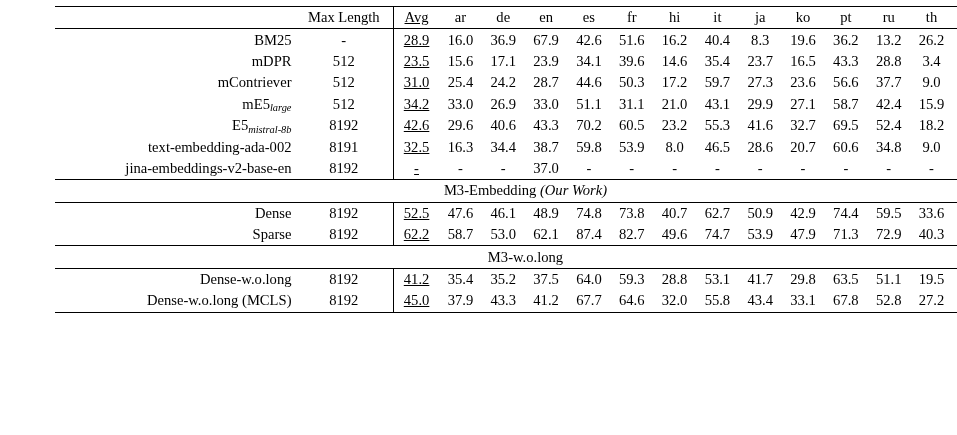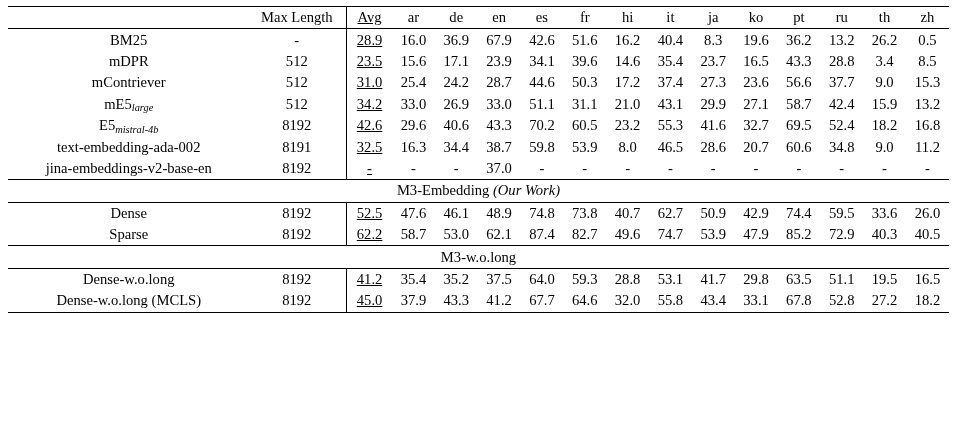--- a/index.html
+++ b/index.html
@@ -10,37 +10,38 @@
   body {
     width: 957px;
     height: 435px;
     font-family: "Liberation Serif", serif;
     color: #000000;
     overflow: hidden;
   }
   #table-wrap {
     padding: 6px 8px 0 8px;
     box-sizing: border-box;
+    margin-left: 47px;
   }
   table.results {
     border-collapse: collapse;
     font-size: 14.6px;
     width: 941px;
     table-layout: fixed;
   }
   table.results td, table.results th {
     padding: 2.1px 3px;
     font-weight: normal;
     text-align: center;
     white-space: nowrap;
     line-height: 1.18;
   }
   
   table.results .c-model {
-    text-align: center;
+    text-align: right;
     padding-left: 5px;
     width: 232px;
   }
   table.results .c-maxlen {
     width: 96px;
   }
   table.results .c-avg {
     width: 44px;
     border-left: 1.1px solid #000;
     text-decoration: underline;
@@ -159,21 +160,21 @@
         <tr>
           <td class="c-model">mContriever</td>
           <td class="c-maxlen">512</td>
           <td class="c-avg">31.0</td>
           <td class="c-lang">25.4</td>
           <td class="c-lang">24.2</td>
           <td class="c-lang">28.7</td>
           <td class="c-lang">44.6</td>
           <td class="c-lang">50.3</td>
           <td class="c-lang">17.2</td>
-          <td class="c-lang">37.4</td>
+          <td class="c-lang">59.7</td>
           <td class="c-lang">27.3</td>
           <td class="c-lang">23.6</td>
           <td class="c-lang">56.6</td>
           <td class="c-lang">37.7</td>
           <td class="c-lang">9.0</td>
           <td class="c-lang">15.3</td>
         </tr>
         <tr>
           <td class="c-model"><span>mE5</span><span class="sub">large</span></td>
           <td class="c-maxlen">512</td>
@@ -186,21 +187,21 @@
           <td class="c-lang">21.0</td>
           <td class="c-lang">43.1</td>
           <td class="c-lang">29.9</td>
           <td class="c-lang">27.1</td>
           <td class="c-lang">58.7</td>
           <td class="c-lang">42.4</td>
           <td class="c-lang">15.9</td>
           <td class="c-lang">13.2</td>
         </tr>
         <tr>
-          <td class="c-model"><span>E5</span><span class="sub">mistral-4b</span></td>
+          <td class="c-model"><span>E5</span><span class="sub">mistral-8b</span></td>
           <td class="c-maxlen">8192</td>
           <td class="c-avg">42.6</td>
           <td class="c-lang">29.6</td>
           <td class="c-lang">40.6</td>
           <td class="c-lang">43.3</td>
           <td class="c-lang">70.2</td>
           <td class="c-lang">60.5</td>
           <td class="c-lang">23.2</td>
           <td class="c-lang">55.3</td>
           <td class="c-lang">41.6</td>
@@ -273,21 +274,21 @@
           <td class="c-avg">62.2</td>
           <td class="c-lang">58.7</td>
           <td class="c-lang">53.0</td>
           <td class="c-lang">62.1</td>
           <td class="c-lang">87.4</td>
           <td class="c-lang">82.7</td>
           <td class="c-lang">49.6</td>
           <td class="c-lang">74.7</td>
           <td class="c-lang">53.9</td>
           <td class="c-lang">47.9</td>
-          <td class="c-lang">85.2</td>
+          <td class="c-lang">71.3</td>
           <td class="c-lang">72.9</td>
           <td class="c-lang">40.3</td>
           <td class="c-lang">40.5</td>
         </tr>
         <tr class="rule-thin">
           <td class="section-label" colspan="16"><span>M3-w.o.long</span></td>
         </tr>
         <tr class="rule-thin">
           <td class="c-model">Dense-w.o.long</td>
           <td class="c-maxlen">8192</td>

